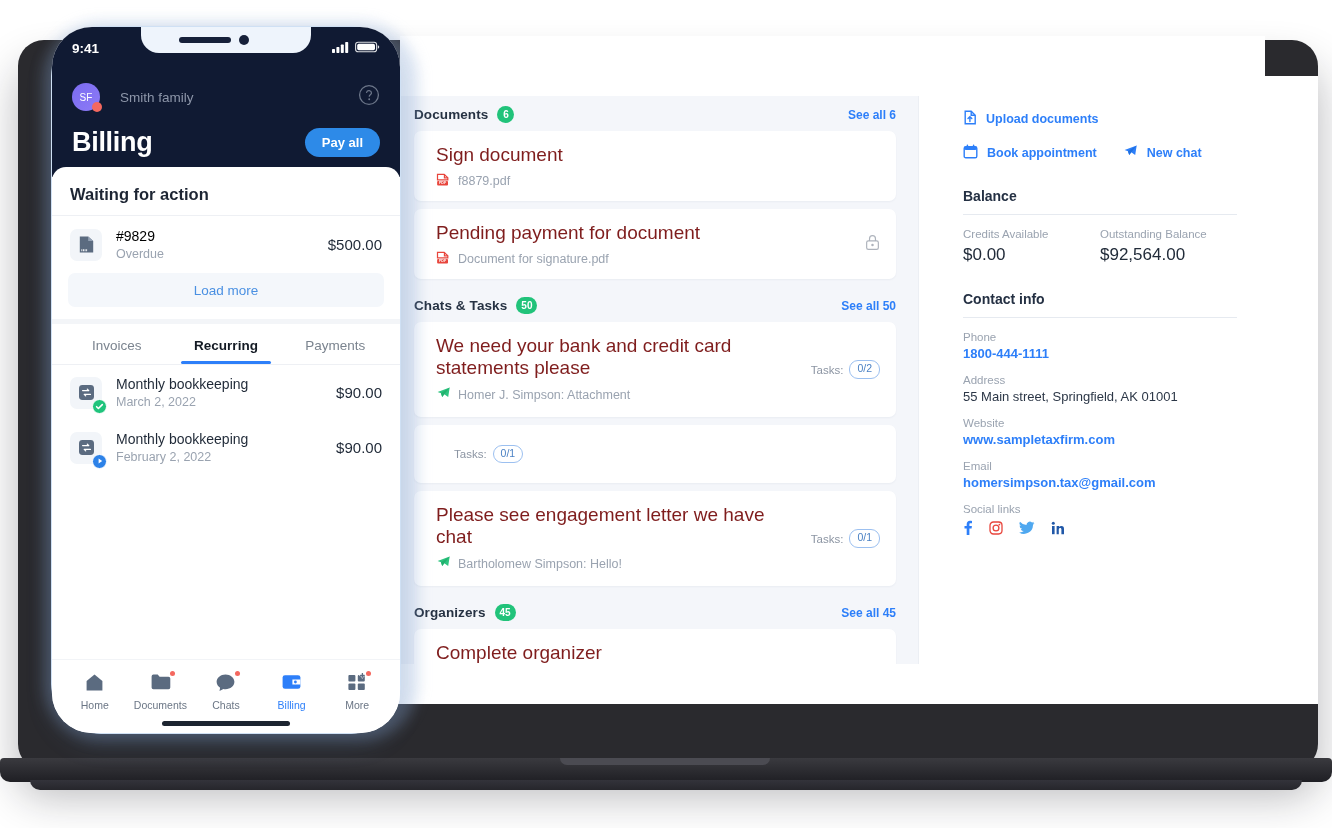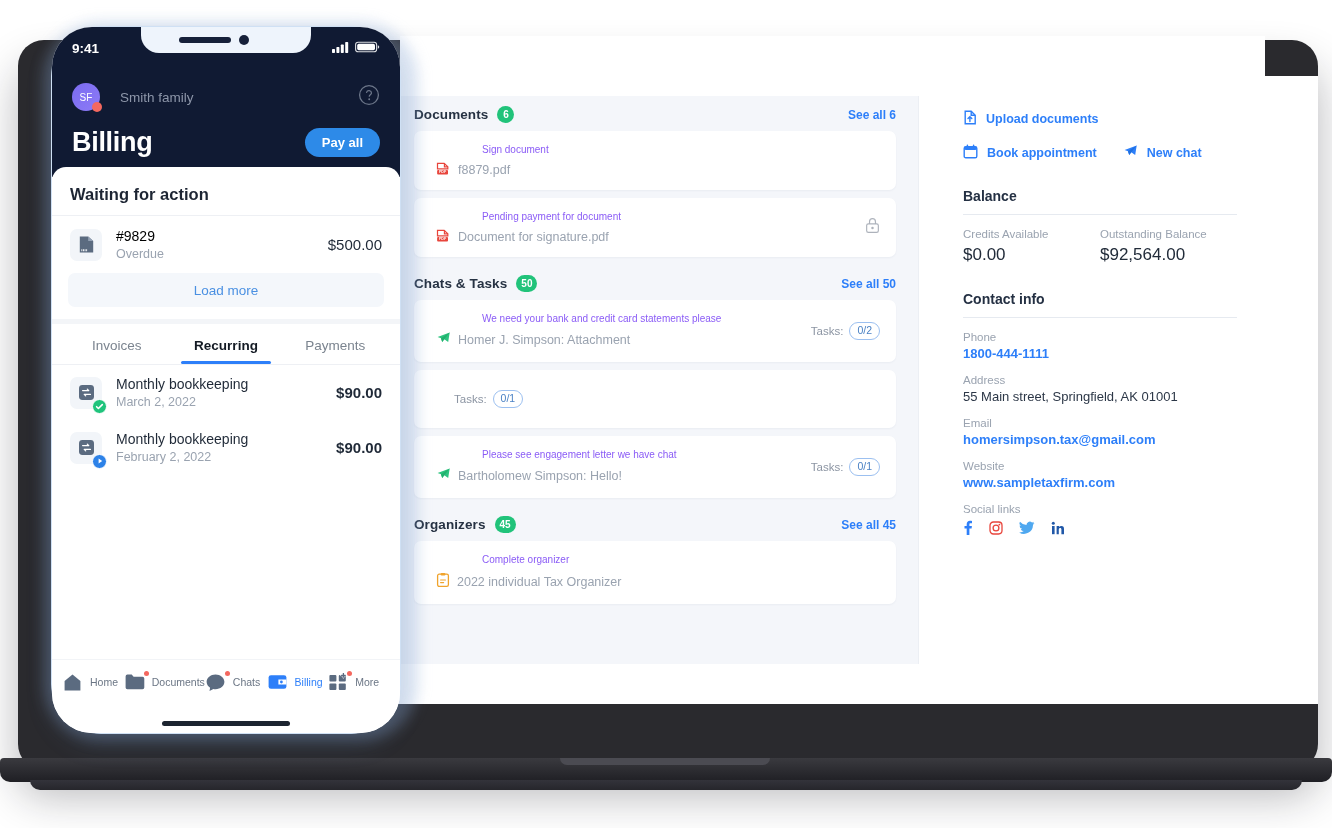--- a/index.html
+++ b/index.html
@@ -74,21 +74,21 @@
   }
 
   
   .card {
     margin: 0 22px 8px 14px; background:#fff; border-radius: 7px;
     padding: 13px 16px 13px 22px; display:flex; align-items:center;
     box-shadow: 0 1px 2px rgba(40,60,90,.05);
   }
   .card.tall { min-height: 58px; }
   .card-main { flex: 1 1 auto; min-width:0; }
-  .card-title { font-size: 10px; color:#8b5cf6; margin-bottom: 7px; margin-left: 46px; }
+  .card-title { font-size: 19px; color:#7f1d1d; margin-bottom: 7px; }
   .card-sub { font-size: 12.5px; color:#9aa3b0; display:flex; align-items:center; gap:7px; }
   .card-sub .fn { color:#9aa3b0; }
 
   .pdf-ico {
     width:15px; height:15px; flex:0 0 auto; display:block;
   }
   .lock-ico { width:15px; height:17px; flex:0 0 auto; opacity:.55; }
   .send-ico { width:15px; height:15px; flex:0 0 auto; }
   .clip-ico { width:12px; height:14px; flex:0 0 auto; }
   .org-ico { width:14px; height:16px; flex:0 0 auto; }
@@ -225,30 +225,30 @@
   }
   .badge-mini {
     position:absolute; right:-5px; bottom:-5px; width: 15px; height: 15px; border-radius:50%;
     display:flex; align-items:center; justify-content:center; border: 1.5px solid #fff;
   }
   .badge-mini.ok { background:#1fc47c; }
   .badge-mini.play { background:#2d82e8; }
   .rec-txt { margin-left: 14px; flex:1 1 auto; }
   .rec-name { font-size: 14px; color:#1f2937; }
   .rec-date { font-size: 12.5px; color:#9aa3b0; margin-top: 3px; }
-  .rec-amt { font-size: 15px; color:#1f2937;font-weight:bold; }
+  .rec-amt { font-size: 15px; color:#1f2937; }
 
   
   .tabbar {
     position:absolute; left:0; right:0; bottom: 0; height: 74px; background:#fff;
     display:flex; align-items:flex-start; padding: 12px 10px 0;
     border-top: 1px solid #f2f4f7;
   }
   .tb-item {
-    flex:1 1 0; display:flex; flex-direction:row; align-items:center; gap:7px;
+    flex:1 1 0; display:flex; flex-direction:column; align-items:center; gap:7px;
     cursor:pointer; position:relative;
   }
   .tb-label { font-size: 10.5px; color:#6b7685; }
   .tb-item.active .tb-label { color:#2d7ff9; }
   .tb-ico { position:relative; height: 20px; display:flex; align-items:center; }
   .tb-dot {
     position:absolute; right:-4px; top:-1px; width:5px; height:5px; border-radius:50%;
     background:#f4685f;
   }
   .home-bar {
@@ -449,26 +449,26 @@
 
         <div class="ci-block">
           <div class="ci-lab">Phone</div>
           <div class="ci-val link">1800-444-1111</div>
         </div>
         <div class="ci-block">
           <div class="ci-lab">Address</div>
           <div class="ci-val">55 Main street, Springfield, AK 01001</div>
         </div>
         <div class="ci-block">
+          <div class="ci-lab">Website</div>
+          <div class="ci-val link">www.sampletaxfirm.com</div>
+        </div>
+        <div class="ci-block">
           <div class="ci-lab">Email</div>
           <div class="ci-val link">homersimpson.tax@gmail.com</div>
-        </div>
-        <div class="ci-block">
-          <div class="ci-lab">Website</div>
-          <div class="ci-val link">www.sampletaxfirm.com</div>
         </div>
         <div class="ci-block">
           <div class="ci-lab">Social links</div>
           <div class="socials">
             <span>
               <svg width="10" height="16" viewBox="0 0 10 16">
                   <path d="M6.4 15V8.6h2.2l.3-2.6H6.4V4.5c0-.7.2-1.2 1.2-1.2h1.4V.9C8.6.9 7.8.8 6.9.8 5 .8 3.7 2 3.7 4.2V6H1.5v2.6h2.2V15z" fill="#2d7ff9"></path>
                 </svg>
             </span>
             <span>

